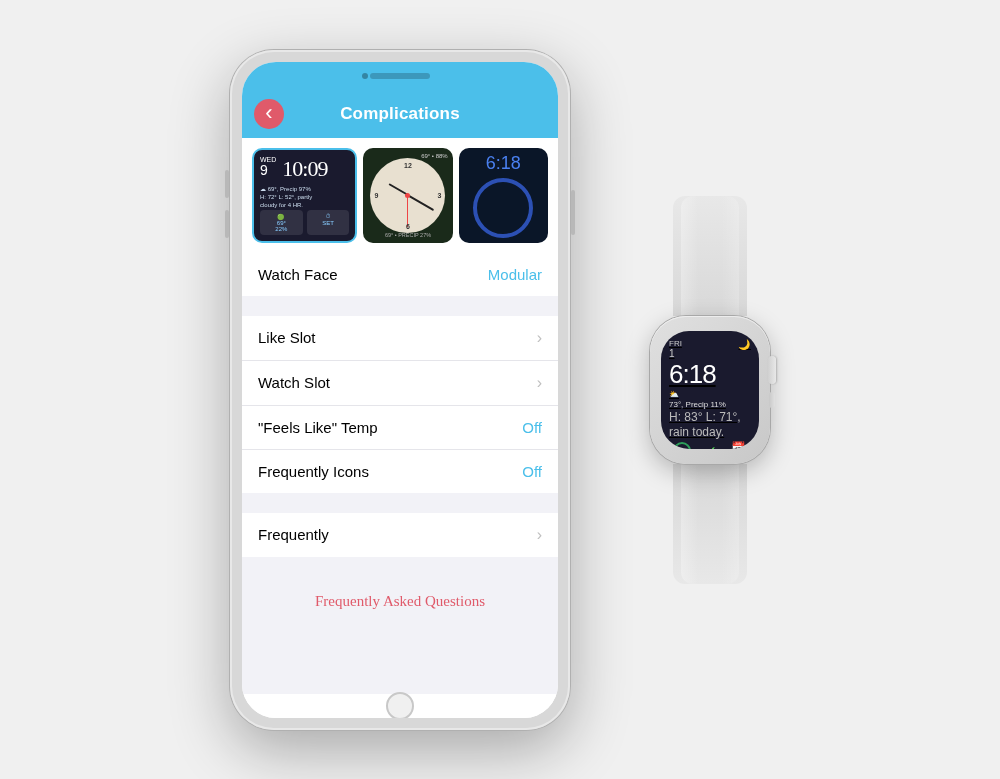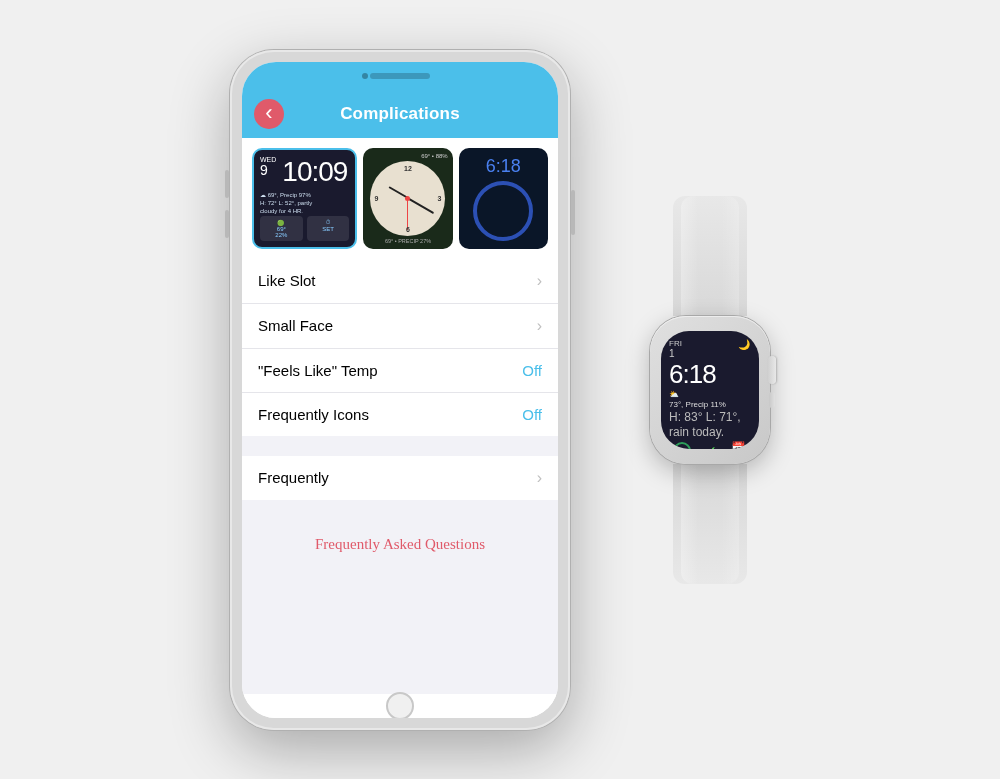--- a/index.html
+++ b/index.html
@@ -145,24 +145,25 @@
       color: #fff;
       font-size: 7px;
       line-height: 1.1;
     }
     .card-mod-date .day-num {
       font-size: 14px;
       font-weight: 300;
     }
     .card-mod-time {
       color: #fff;
-      font-size: 28px;
+      font-size: 22px;
       font-weight: 300;
       letter-spacing: -1px;
       margin-left: 2px;
+      font-family: Liberation Serif, serif;
     }
     .card-mod-weather {
       color: #cde;
       font-size: 6px;
       line-height: 1.4;
       margin-top: 3px;
     }
     .card-mod-bottom {
       display: flex;
       gap: 4px;
@@ -381,20 +382,21 @@
       border-radius: 36px;
       display: flex;
       align-items: center;
       justify-content: center;
       position: relative;
       box-shadow:
         0 0 0 1px #a8a8a8,
         0 8px 24px rgba(0,0,0,0.25),
         inset 0 1px 0 rgba(255,255,255,0.5);
       z-index: 2;
+      text-decoration: underline;
     }
 
     .watch-crown {
       position: absolute;
       right: -6px;
       top: 40px;
       width: 8px; height: 28px;
       background: linear-gradient(to right, #d0d0d0, #e8e8e8);
       border-radius: 4px;
       box-shadow: 1px 0 2px rgba(0,0,0,0.2);
@@ -571,28 +573,34 @@
           <div style="display:flex;flex-direction:column;align-items:center;gap:4px;">
             <div style="color:#4a80f0;font-size:18px;font-weight:300;">6:18</div>
             <div class="card-blue-ring"></div>
           </div>
         </div>
 
       </div>
 
       <div class="settings-container">
 
+        <div class="settings-section">
+          <div class="settings-row">
+            <span class="settings-label">Watch Face</span>
+            <span class="settings-value">Modular</span>
+          </div>
+        </div>
 
         <div class="settings-section">
           <div class="settings-row">
             <span class="settings-label">Like Slot</span>
             <span class="settings-chevron">›</span>
           </div>
           <div class="settings-row">
-            <span class="settings-label">Small Face</span>
+            <span class="settings-label">Watch Slot</span>
             <span class="settings-chevron">›</span>
           </div>
           <div class="settings-row">
             <span class="settings-label">"Feels Like" Temp</span>
             <span class="settings-value">Off</span>
           </div>
           <div class="settings-row">
             <span class="settings-label">Frequently Icons</span>
             <span class="settings-value">Off</span>
           </div>

